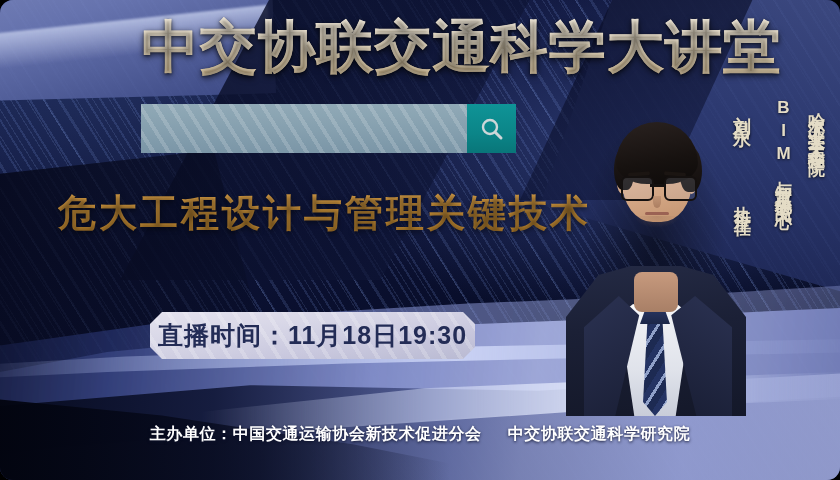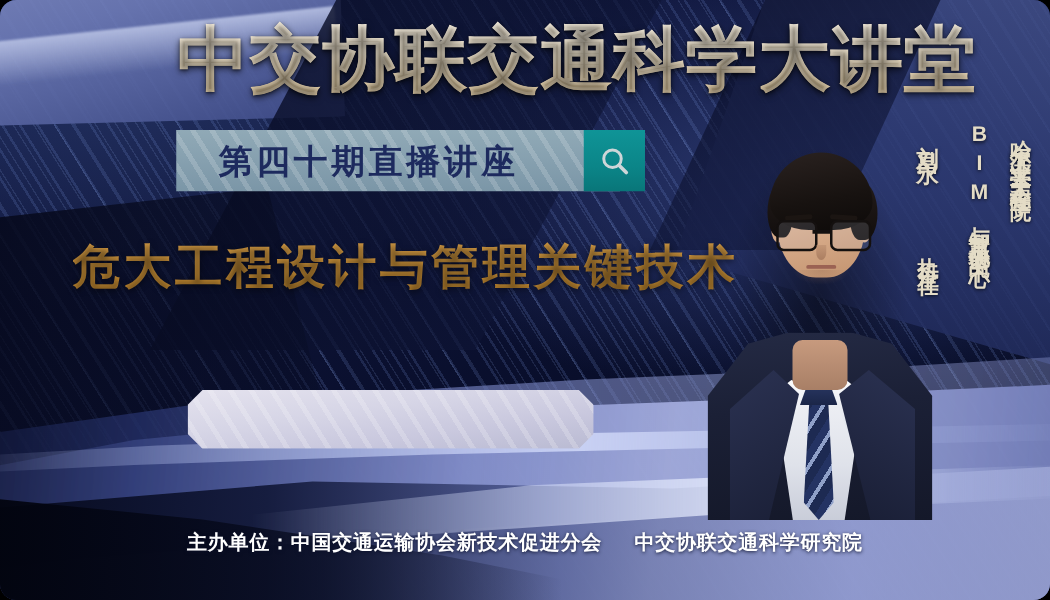--- a/index.html
+++ b/index.html
@@ -392,31 +392,31 @@
   <div class="ribbon ribbon-1"></div>
   <div class="ribbon ribbon-2"></div>
   <div class="ribbon ribbon-3"></div>
   <div class="ribbon ribbon-6"></div>
   <div class="ribbon ribbon-4"></div>
   <div class="ribbon ribbon-5"></div>
 
   <div class="main-title">中交协联交通科学大讲堂</div>
 
   <div class="episode-bar"></div>
-  <div class="episode-text">第四十期直播讲座</div>
   <div class="search-box">
     <svg width="26" height="26" viewBox="0 0 26 26">
       <circle cx="11" cy="11" r="7" fill="none" stroke="#cdd6d8" stroke-width="2.4"></circle>
       <line x1="16.2" y1="16.2" x2="22" y2="22" stroke="#cdd6d8" stroke-width="3" stroke-linecap="round"></line>
     </svg>
   </div>
 
   <div class="lecture-title">危大工程设计与管理关键技术</div>
 
   <div class="time-pill"></div>
+  <div class="time-text">直播时间：11月18日19:30</div>
 
   <div class="portrait">
     <div class="p-shadow"></div>
     <div class="p-body"></div>
     <div class="p-shirt"></div>
     <div class="p-tie"></div>
     <div class="p-collar-l"></div>
     <div class="p-collar-r"></div>
     <div class="p-tie-knot"></div>
     <div class="p-lapel-l"></div>

